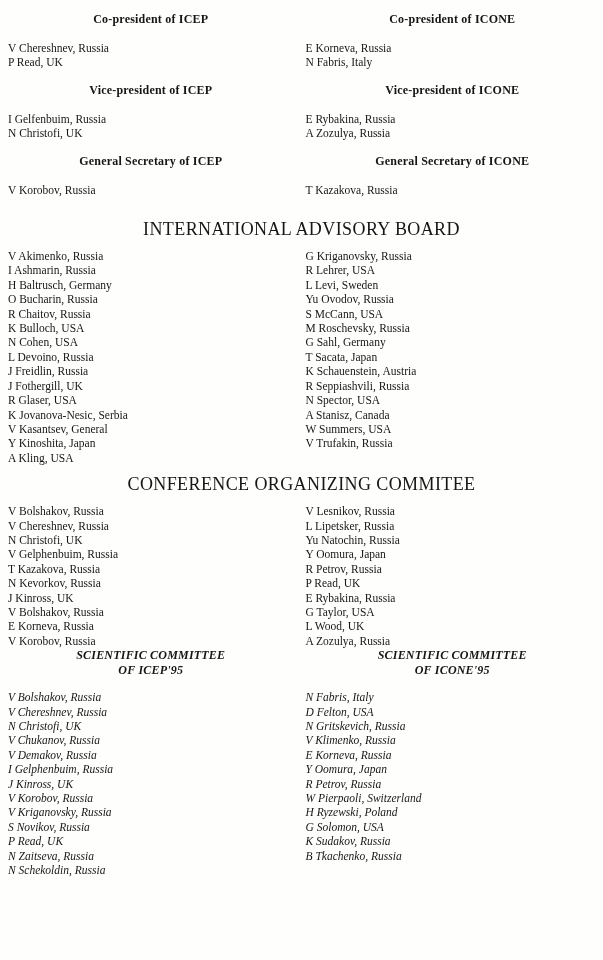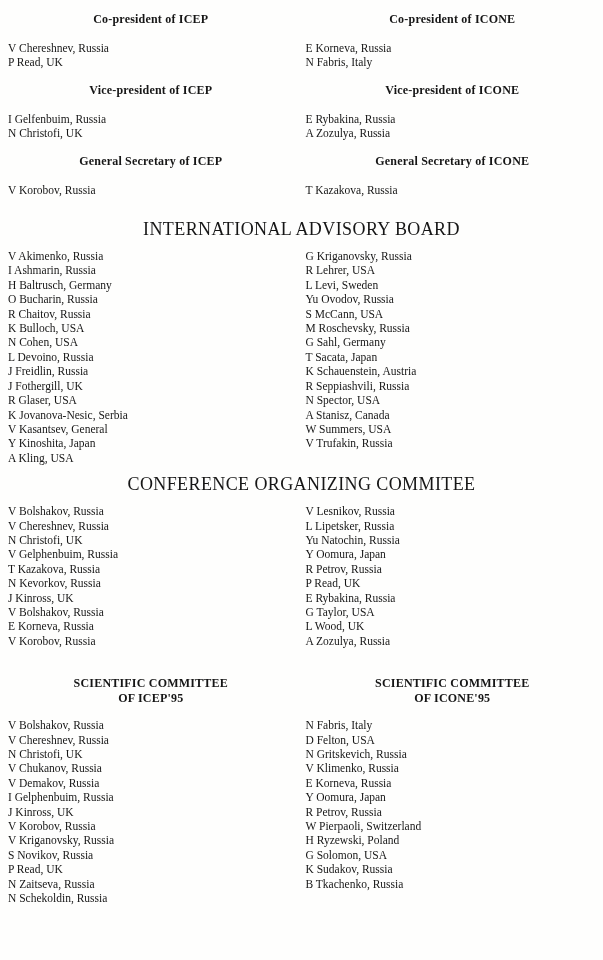--- a/index.html
+++ b/index.html
@@ -157,21 +157,21 @@
           <div class="name">R Petrov, Russia</div>
           <div class="name">P Read, UK</div>
           <div class="name">E Rybakina, Russia</div>
           <div class="name">G Taylor, USA</div>
           <div class="name">L Wood, UK</div>
           <div class="name">A Zozulya, Russia</div>
         </div>
     </div>
   </div>
 
-  <div style="margin-top:28px;">
+  <div style="margin-top:0;font-style:italic;">
     <div class="two-col">
       <div class="col col-left">
         <div class="group-title tight">SCIENTIFIC COMMITTEE</div>
         <div class="group-title tight">OF ICEP'95</div>
       </div>
       <div class="col col-right">
         <div class="group-title tight">SCIENTIFIC COMMITTEE</div>
         <div class="group-title tight">OF ICONE'95</div>
       </div>
     </div>

